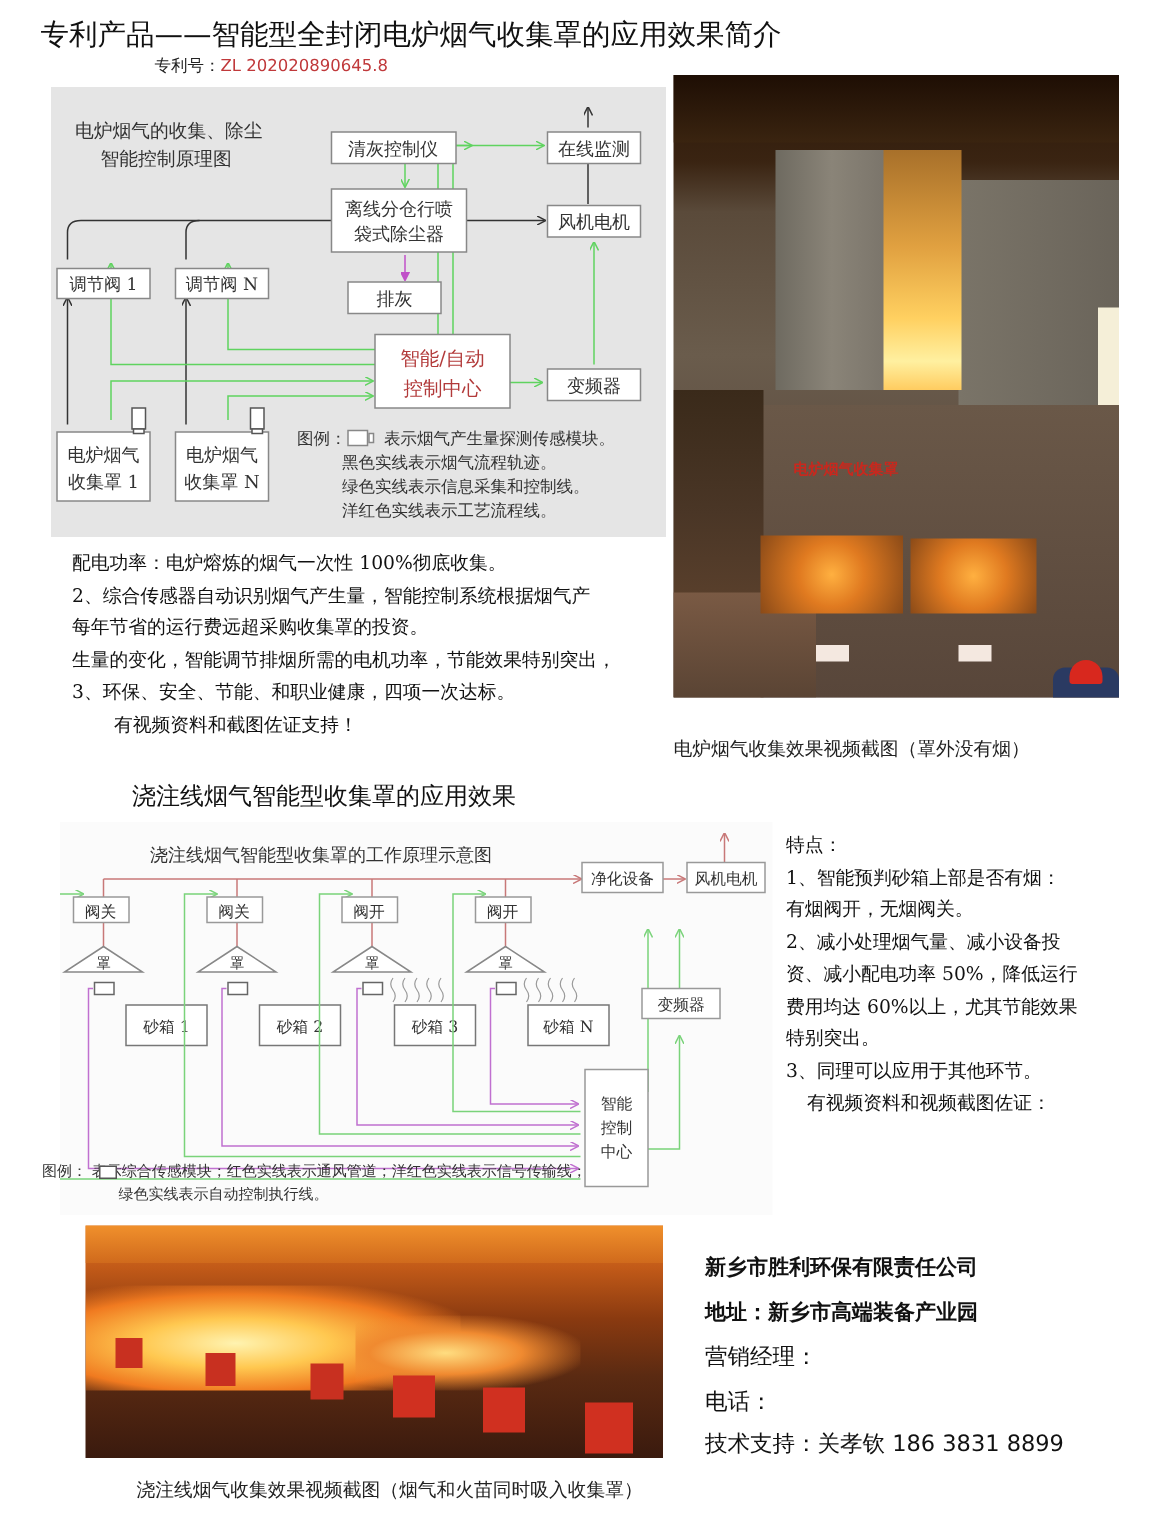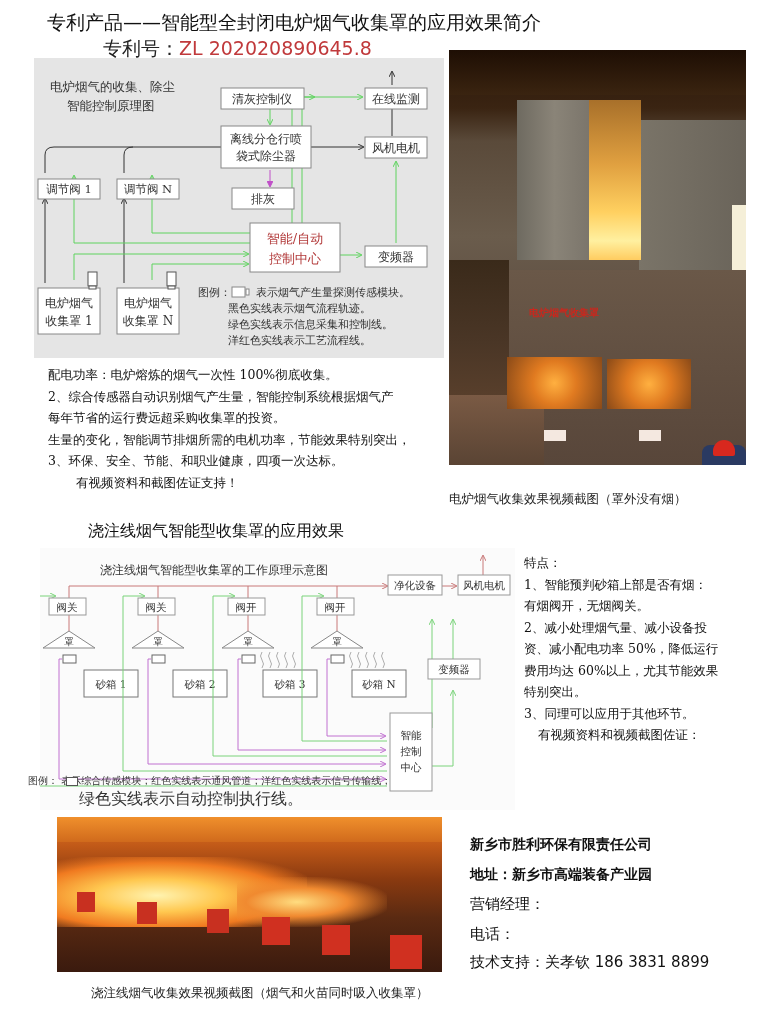--- a/index.html
+++ b/index.html
@@ -1,19 +1,19 @@
 <!DOCTYPE html>
 <html><head>
 <meta charset="utf-8">
 <style>
   html,body{margin:0;padding:0;background:#ffffff;}
   body{width:779px;height:1019px;position:relative;overflow:hidden;font-family:"DejaVu Sans","Liberation Sans",sans-serif;color:#1a1a1a;}
   .abs{position:absolute;}
-  .title{left:47px;top:10px;font-size:19px;color:#111;white-space:nowrap;letter-spacing:0px;}
-  .patent{left:103px;top:36px;font-size:19px;color:#222;white-space:nowrap;text-align:center;}
+  .title{left:27px;top:10px;font-size:19px;color:#111;white-space:nowrap;letter-spacing:0px;}
+  .patent{left:103px;top:36px;font-size:11px;color:#222;white-space:nowrap;text-align:center;}
   .patent .num{color:#c0393b;}
   .serif{font-family:"DejaVu Serif","Liberation Serif",serif;}
   .para{font-family:"DejaVu Serif","Liberation Serif",serif;font-size:12.5px;line-height:21.5px;color:#111;}
   .para b{font-weight:bold;}
   .photo{overflow:hidden;}
   .caption{font-family:"DejaVu Serif","Liberation Serif",serif;font-size:12.5px;color:#222;white-space:nowrap;}
   .h2{left:88px;top:521px;font-size:16px;color:#111;white-space:nowrap;}
   .contact{left:470px;font-size:14px;color:#111;white-space:nowrap;}
   .contact.b{font-weight:bold;}
   svg text{font-family:"DejaVu Serif","Liberation Serif",serif;}
@@ -268,21 +268,21 @@
     <rect x="350" y="165" width="42" height="78" fill="#fff" stroke="#999"></rect>
     <text x="371" y="191" font-size="10.5" text-anchor="middle" fill="#333">智能</text>
     <text x="371" y="207" font-size="10.5" text-anchor="middle" fill="#333">控制</text>
     <text x="371" y="223" font-size="10.5" text-anchor="middle" fill="#333">中心</text>
   </g>
 
   <text x="-12" y="236" font-size="0" fill="none"></text>
 </svg>
 <div class="abs serif" style="left:-12px;top:226px;font-size:10px;color:#333;white-space:nowrap;">图例：    表示综合传感模块；红色实线表示通风管道；洋红色实线表示信号传输线；</div>
 <div class="abs" style="left:26px;top:229px;width:10px;height:7px;border:1px solid #555;background:#fff;"></div>
-<div class="abs serif" style="left:39px;top:241px;font-size:16px;color:#333;white-space:nowrap;">绿色实线表示自动控制执行线。</div>
+<div class="abs serif" style="left:39px;top:241px;font-size:10px;color:#333;white-space:nowrap;">绿色实线表示自动控制执行线。</div>
 </div>
 
 <div class="abs para" style="left:524px;top:552px;width:240px;line-height:21.5px;font-size:12.5px;">
   <div>特点：</div>
   <div>1、智能预判砂箱上部是否有烟：</div>
   <div>有烟阀开，无烟阀关。</div>
   <div>2、减小处理烟气量、减小设备投</div>
   <div>资、减小配电功率 50%，降低运行</div>
   <div>费用均达 60%以上，尤其节能效果</div>
   <div>特别突出。</div>

